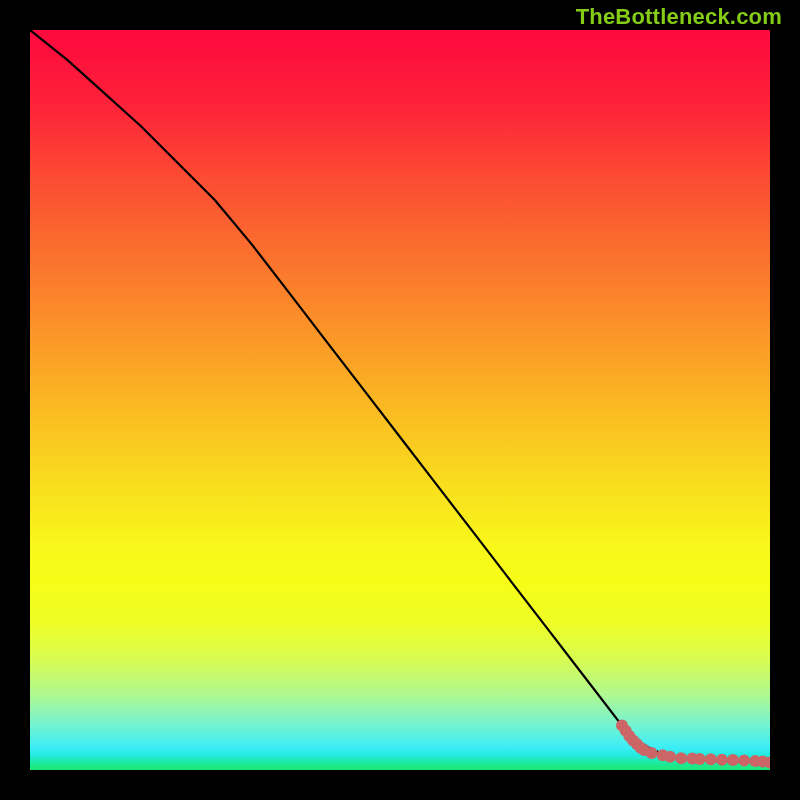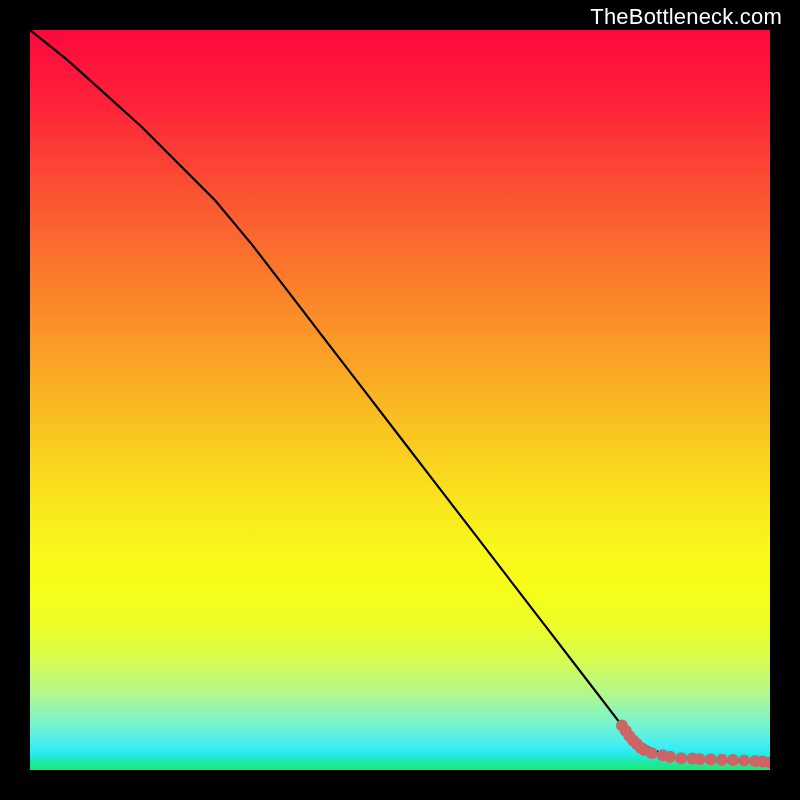--- a/index.html
+++ b/index.html
@@ -14,23 +14,23 @@
   .outer {
     position: relative;
     width: 800px;
     height: 800px;
     background: #000;
   }
   .attribution {
     position: absolute;
     top: 4px;
     right: 18px;
-    color: #ffffff;
+    color: #84cc16;
     font-size: 22px;
-    font-weight: 400;
+    font-weight: 700;
     letter-spacing: 0.2px;
   }
   .plot {
     position: absolute;
     left: 30px;
     top: 30px;
     width: 740px;
     height: 740px;
   }
   .plot svg {

